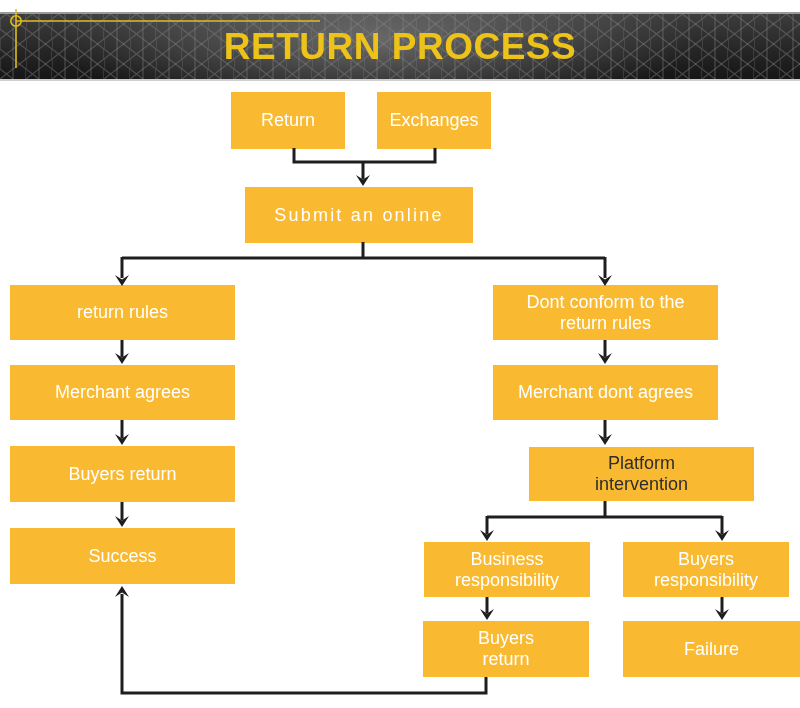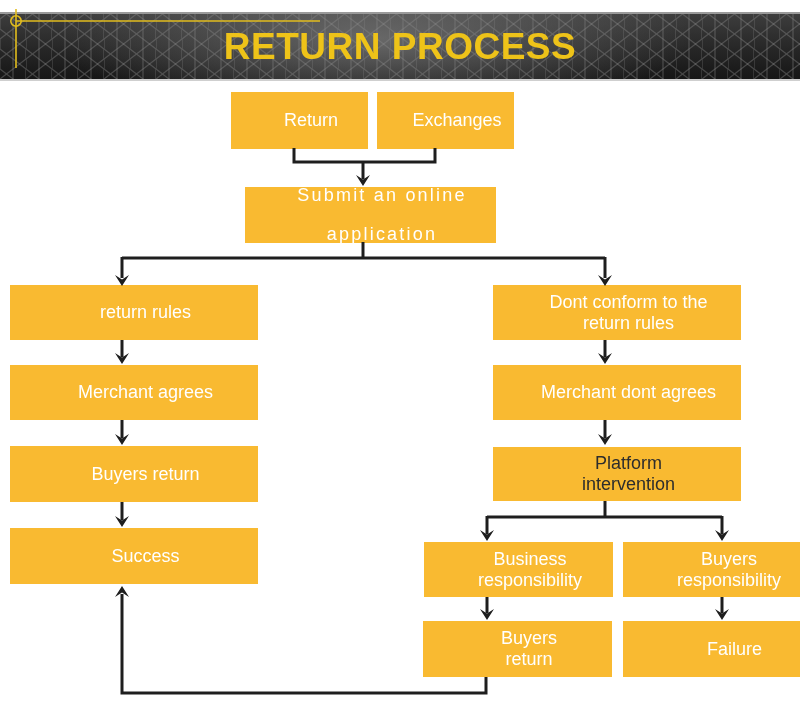--- a/index.html
+++ b/index.html
@@ -20,23 +20,22 @@
   .title{
     position:relative;z-index:2;
     font-size:37px;font-weight:700;letter-spacing:.5px;
     color:var(--title,#EEC319);
   }
   #nodes .box{
     position:absolute;background:var(--box,#F9BA31);
     color:var(--boxtext,#fff);font-size:18px;line-height:21px;
     display:flex;flex-direction:column;align-items:center;justify-content:center;
     text-align:center;
-    padding-left:23px;
   }
-  #nodes .box.dark{color:var(--boxtextdark,#2d2d2d);}
+  #nodes .box.dark{color:var(--boxtextdark,#2d2d2d);margin-left:36px;}
   #nodes .box.ls{letter-spacing:2.2px;}
   #edges,#overlay{position:absolute;left:0;top:0;pointer-events:none;}
 </style>
 </head>
 <body>
 
 <div class="canvas">
 
   <div class="header-bar">
     <svg class="hexpat" width="800" height="65">
@@ -56,21 +55,20 @@
 
   <div id="nodes">
       <div class="box" style="left: 231px; top: 92px; width: 114px; height: 57px;">
         <div>Return</div>
       </div>
       <div class="box" style="left: 377px; top: 92px; width: 114px; height: 57px;">
         <div>Exchanges</div>
       </div>
       <div class="box ls" style="left: 245px; top: 187px; width: 228px; height: 56px; gap: 18px;">
         <div>Submit an online</div>
-        <div>application</div>
       </div>
       <div class="box" style="left: 10px; top: 285px; width: 225px; height: 55px;">
         <div>return rules</div>
       </div>
       <div class="box" style="left: 10px; top: 365px; width: 225px; height: 55px;">
         <div>Merchant agrees</div>
       </div>
       <div class="box" style="left: 10px; top: 446px; width: 225px; height: 56px;">
         <div>Buyers return</div>
       </div>

